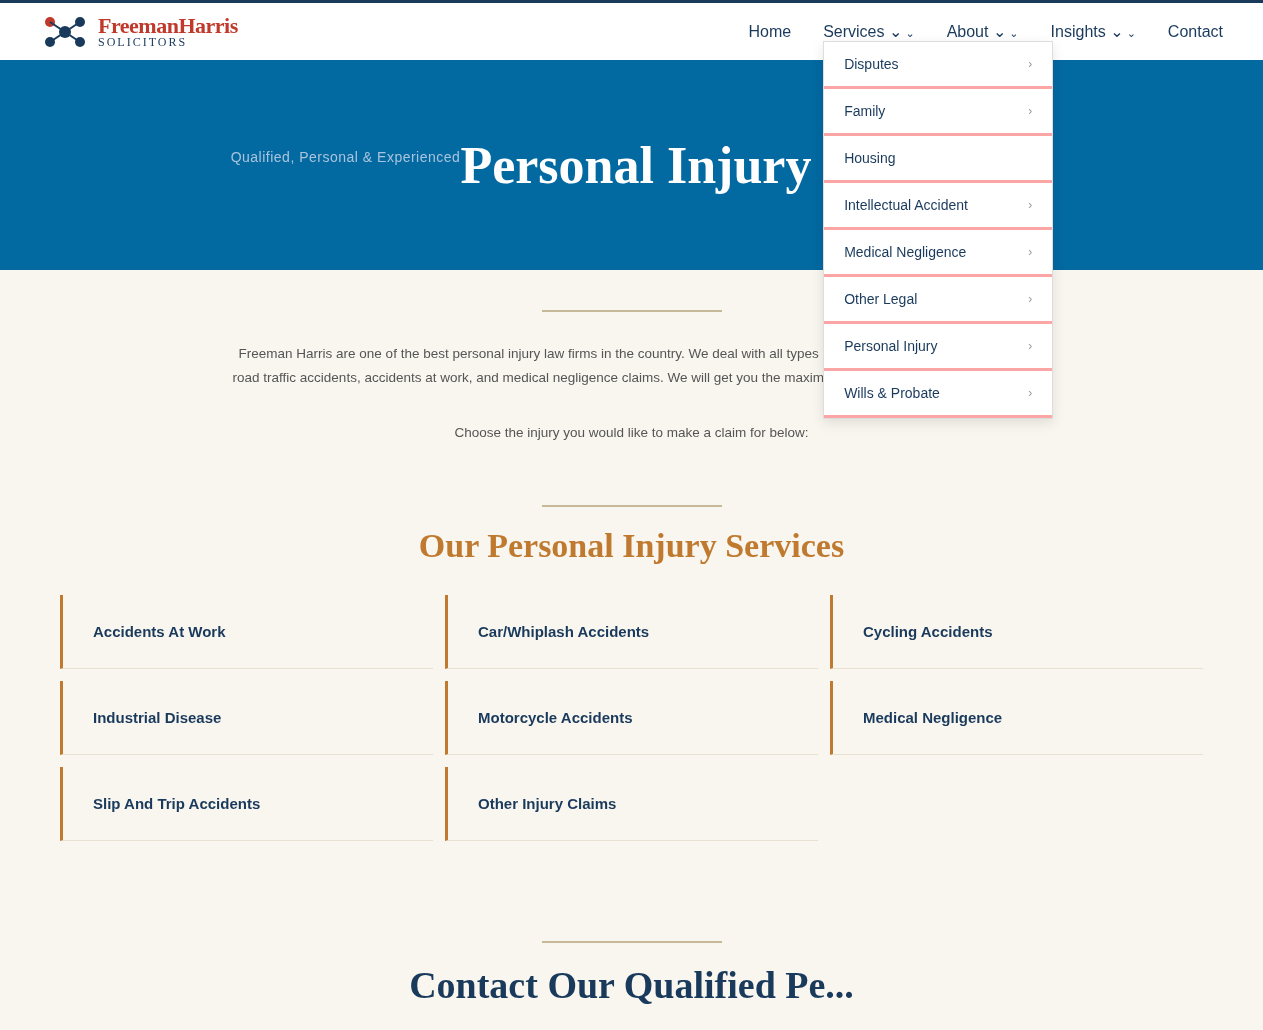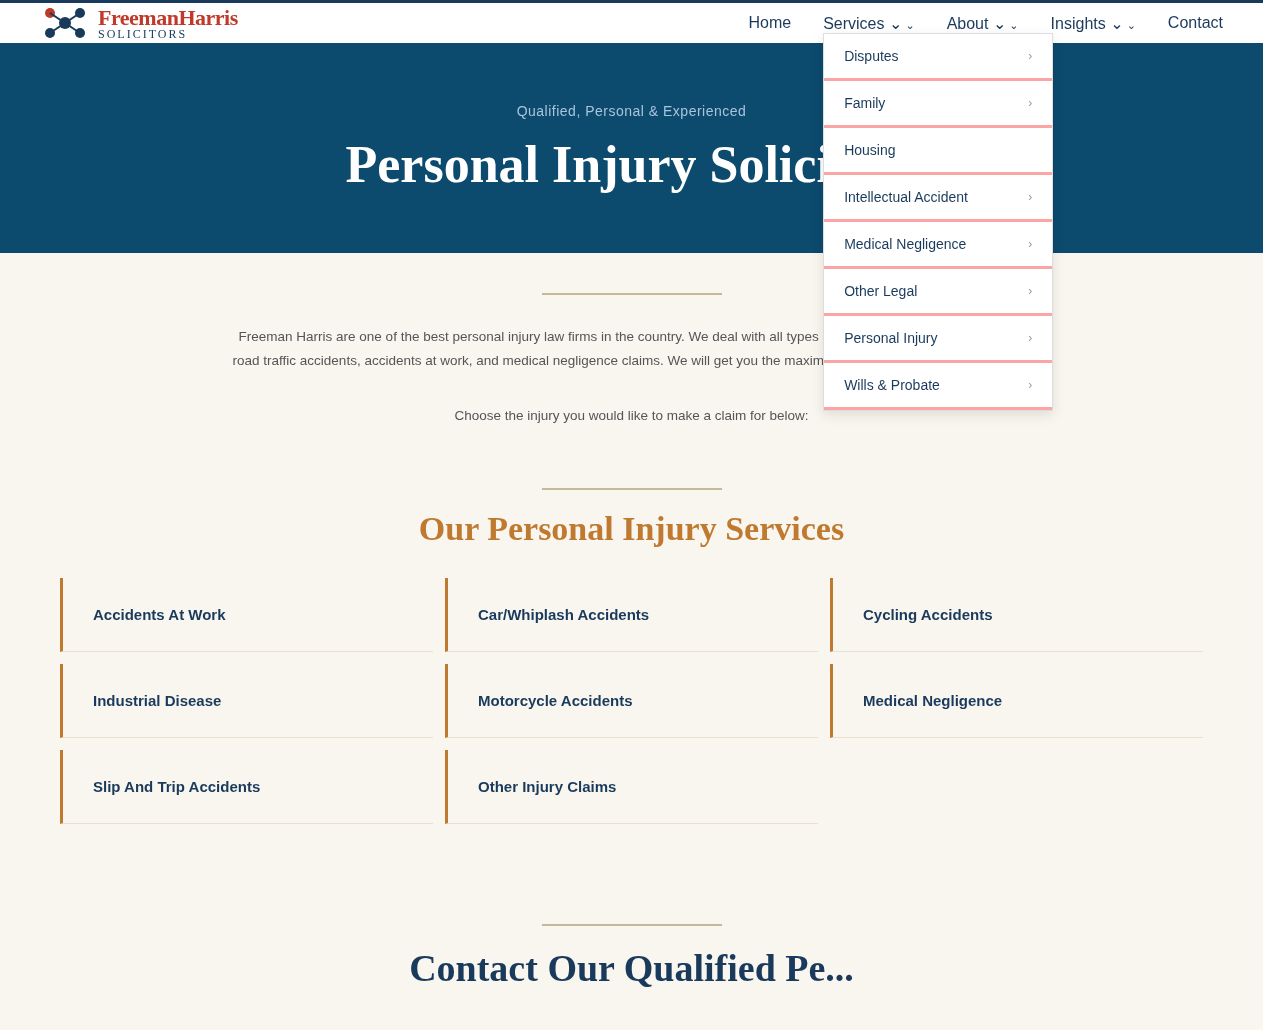--- a/index.html
+++ b/index.html
@@ -5,21 +5,21 @@
     * { margin: 0; padding: 0; box-sizing: border-box; }
     body { font-family: 'Georgia', serif; background: #f9f6f0; width: 1263px; }
 
     
     nav {
       background: #fff;
       border-top: 3px solid #1a3a5c;
       display: flex;
       align-items: center;
       padding: 0 40px;
-      height: 43px;
+      height: 60px;
       position: relative;
       z-index: 100;
     }
     .logo {
       display: flex;
       align-items: center;
       gap: 8px;
       margin-right: auto;
     }
     .logo-icon {
@@ -79,24 +79,24 @@
       color: #1a3a5c;
       font-family: sans-serif;
       font-size: 14px;
       text-decoration: none;
       border-bottom: 3px solid #fca5a5;
     }
     .dropdown-menu ul li a .chevron { font-size: 12px; color: #999; }
 
     
     .hero {
-      background: #0c4a6e;
+      background: #0369a1;
       min-height: 210px;
       display: flex;
-      flex-direction: column;
+      flex-direction: row;
       align-items: center;
       justify-content: center;
       text-align: center;
       padding: 40px 20px;
       position: relative;
     }
     .hero-subtitle {
       color: #aac4dd;
       font-size: 14px;
       font-family: sans-serif;

